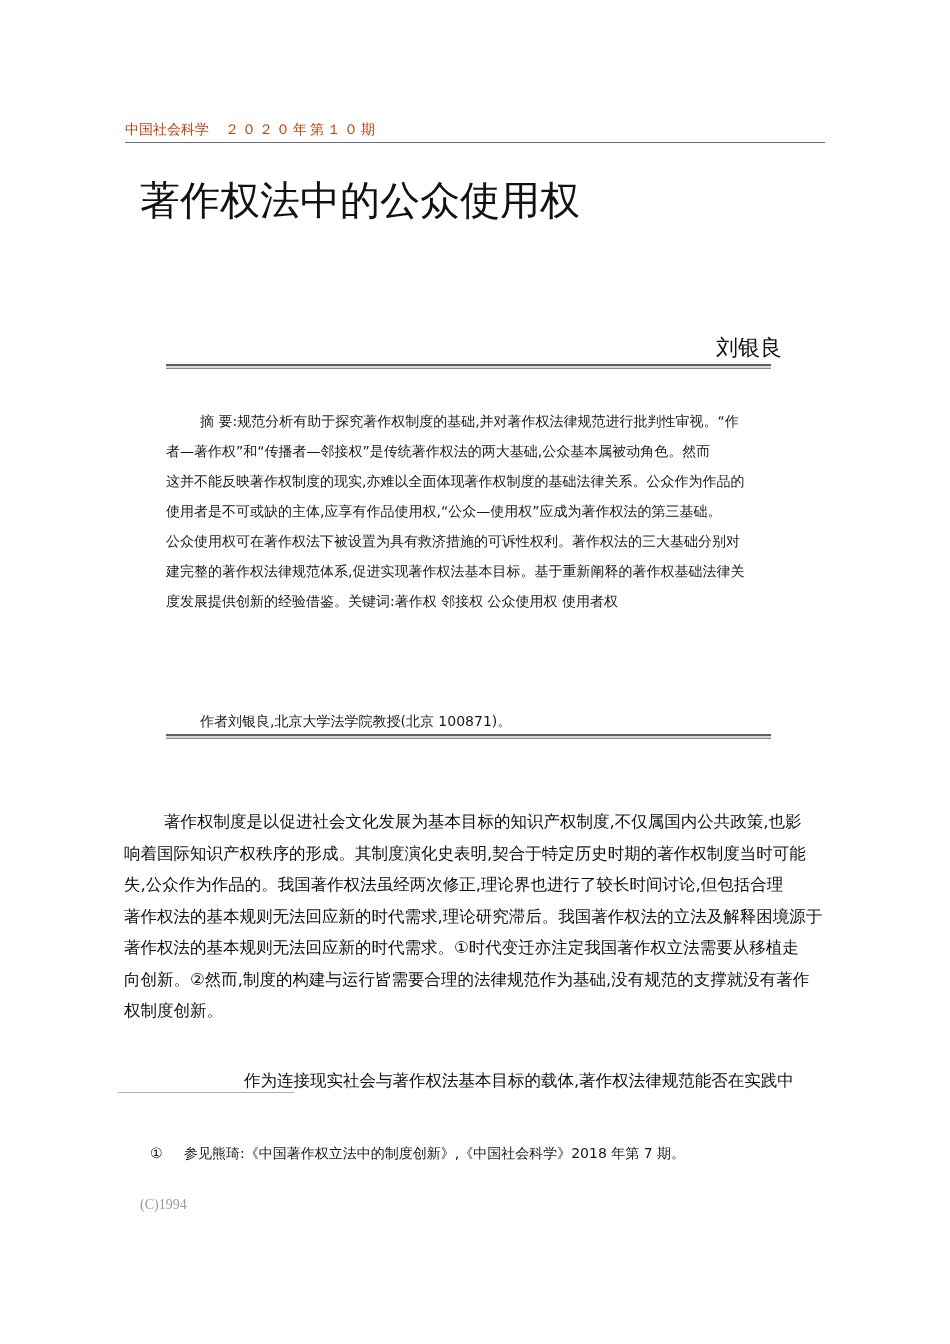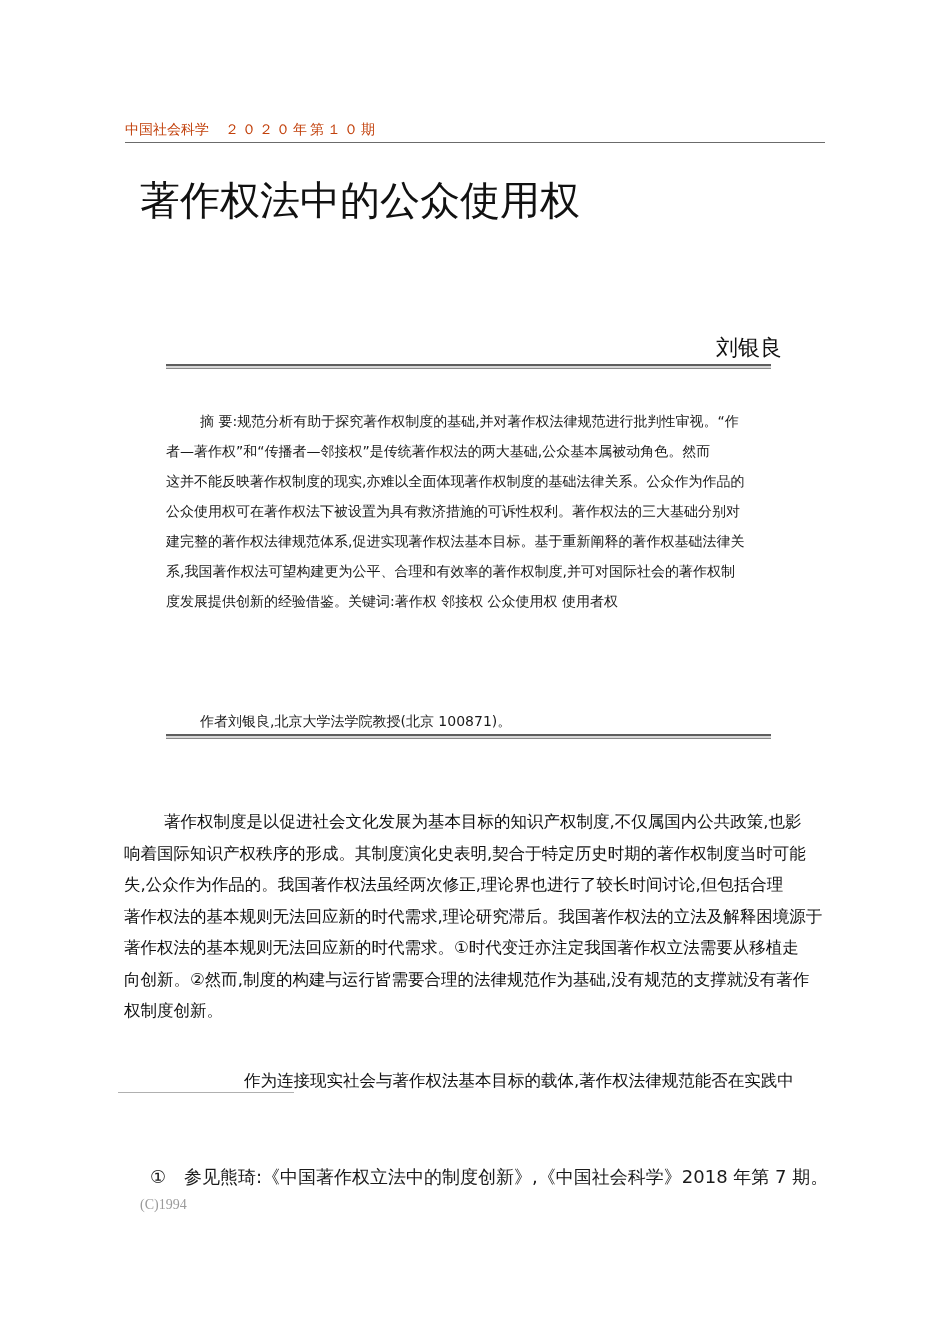--- a/index.html
+++ b/index.html
@@ -116,25 +116,24 @@
       top: 1092px;
       width: 176px;
       height: 1px;
       background: #b0b0b0;
     }
 
     
     .footnote {
       left: 150px;
       top: 1143px;
-      font-size: 18px;
+      font-size: 14px;
       line-height: 20px;
       color: #1a1a1a;
       white-space: nowrap;
-      margin-top: 24px;
     }
     .footnote .fn-mark { display: inline-block; width: 34px; }
 
     .copyright {
       left: 140px;
       top: 1196px;
       font-family: "Liberation Serif", "DejaVu Serif", serif;
       font-size: 14px;
       line-height: 18px;
       color: #9a9a9a;
@@ -151,23 +150,23 @@
 
 <div class="abs article-title">著作权法中的公众使用权</div>
 
 <div class="abs author-name">刘银良</div>
 <div class="abs double-rule rule-top"></div>
 
 <div class="abs abstract">
   <span class="line indent">摘 要:规范分析有助于探究著作权制度的基础,并对著作权法律规范进行批判性审视。“作</span>
   <span class="line">者—著作权”和“传播者—邻接权”是传统著作权法的两大基础,公众基本属被动角色。然而</span>
   <span class="line">这并不能反映著作权制度的现实,亦难以全面体现著作权制度的基础法律关系。公众作为作品的</span>
+  <span class="line">使用者是不可或缺的主体,应享有作品使用权,“公众—使用权”应成为著作权法的第三基础。</span>
   <span class="line">公众使用权可在著作权法下被设置为具有救济措施的可诉性权利。著作权法的三大基础分别对</span>
   <span class="line">建完整的著作权法律规范体系,促进实现著作权法基本目标。基于重新阐释的著作权基础法律关</span>
-  <span class="line">系,我国著作权法可望构建更为公平、合理和有效率的著作权制度,并可对国际社会的著作权制</span>
   <span class="line">度发展提供创新的经验借鉴。关键词:著作权 邻接权 公众使用权 使用者权</span>
 </div>
 
 <div class="abs author-note">作者刘银良,北京大学法学院教授(北京 100871)。</div>
 <div class="abs double-rule rule-bottom"></div>
 
 <div class="abs body-text">
   <span class="line indent">著作权制度是以促进社会文化发展为基本目标的知识产权制度,不仅属国内公共政策,也影</span>
   <span class="line">响着国际知识产权秩序的形成。其制度演化史表明,契合于特定历史时期的著作权制度当时可能</span>
   <span class="line">失,公众作为作品的。我国著作权法虽经两次修正,理论界也进行了较长时间讨论,但包括合理</span>

